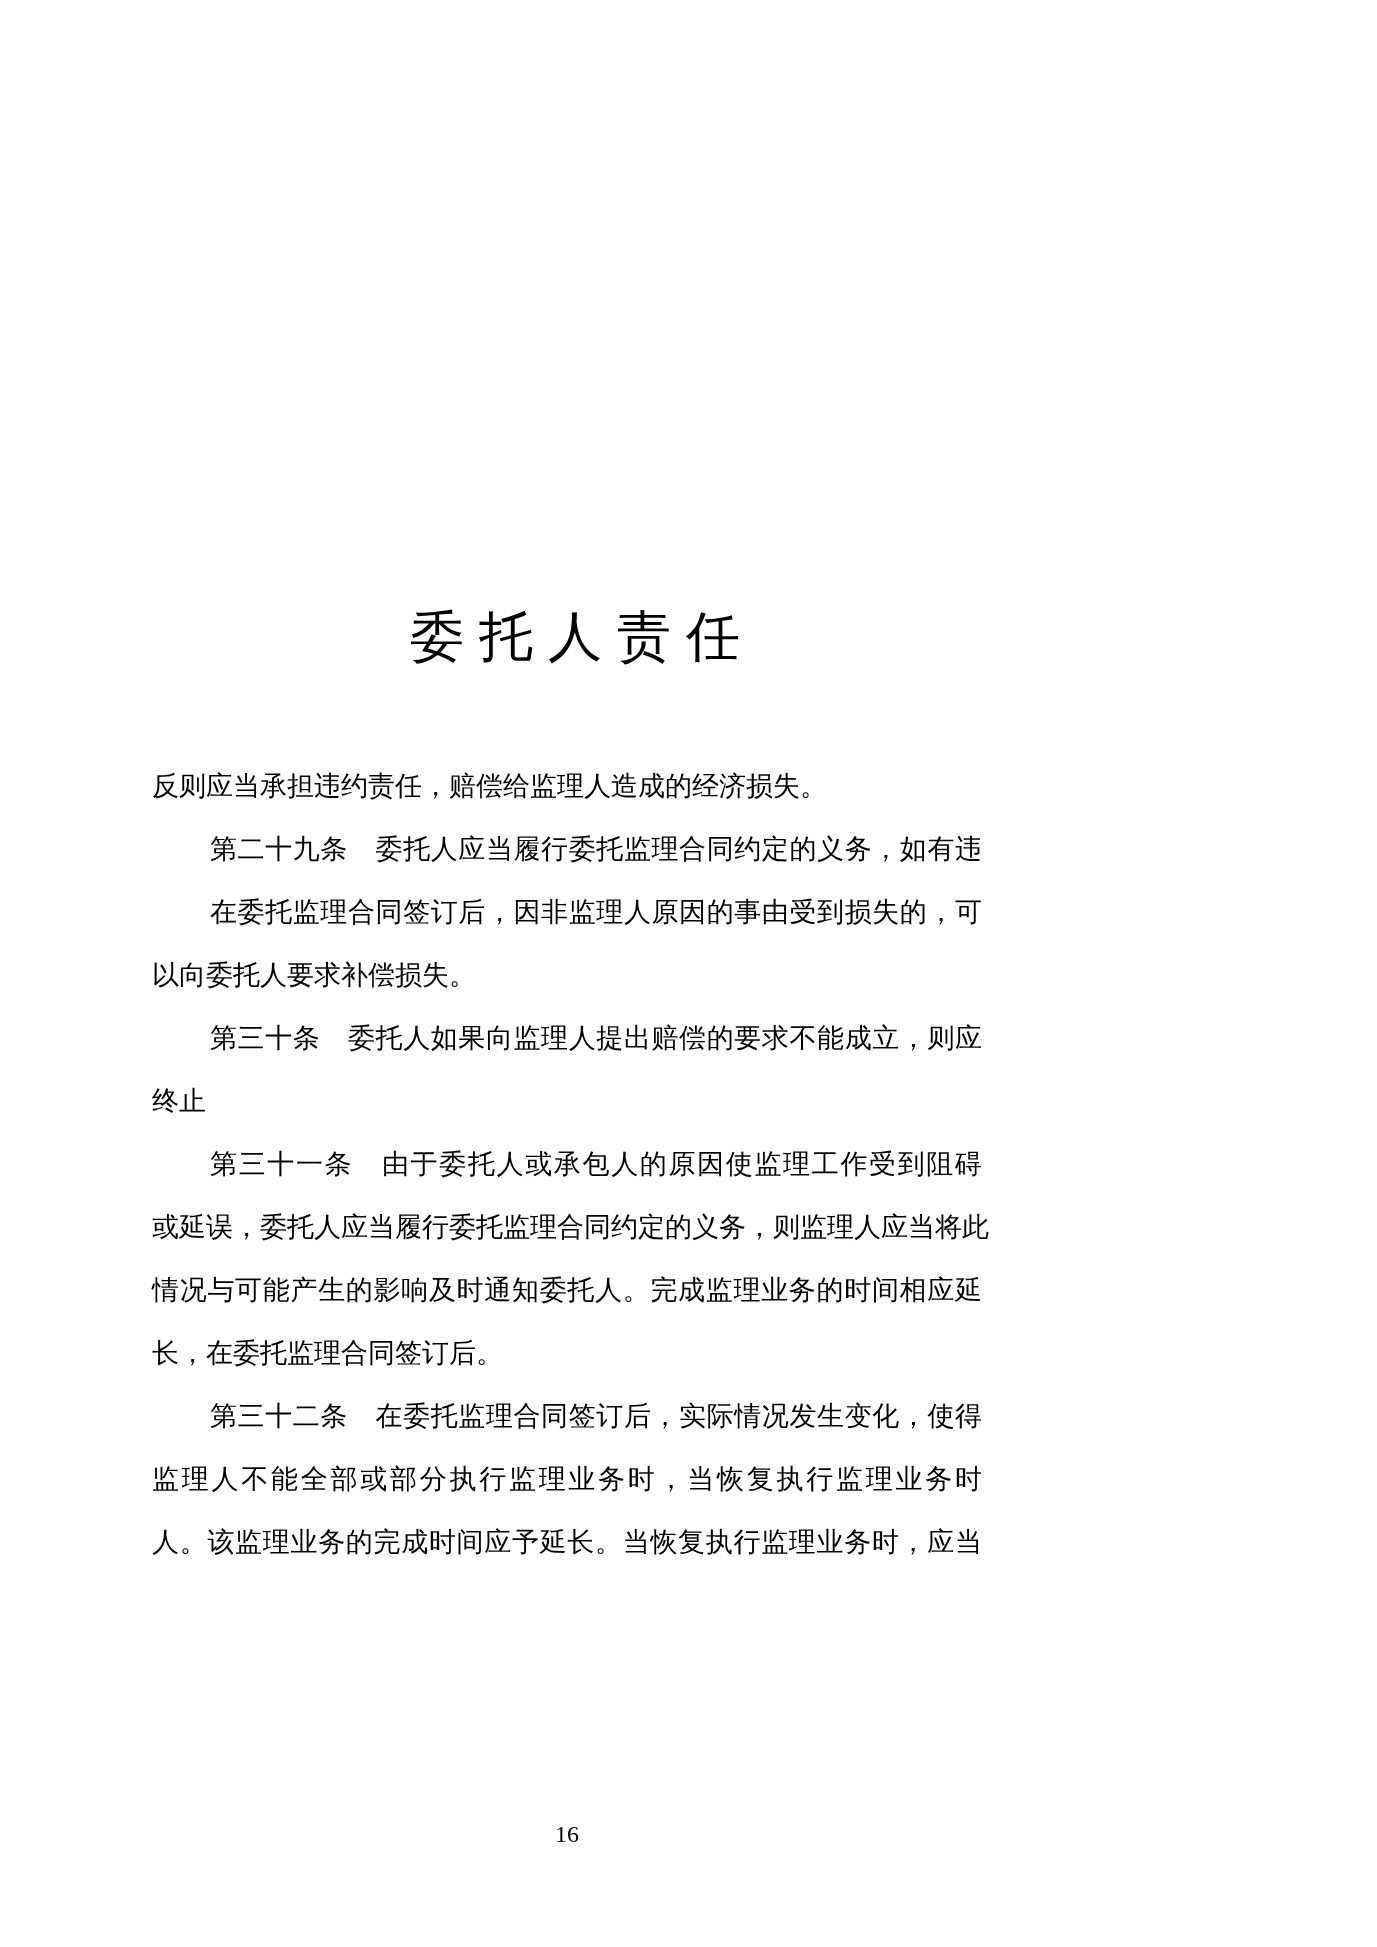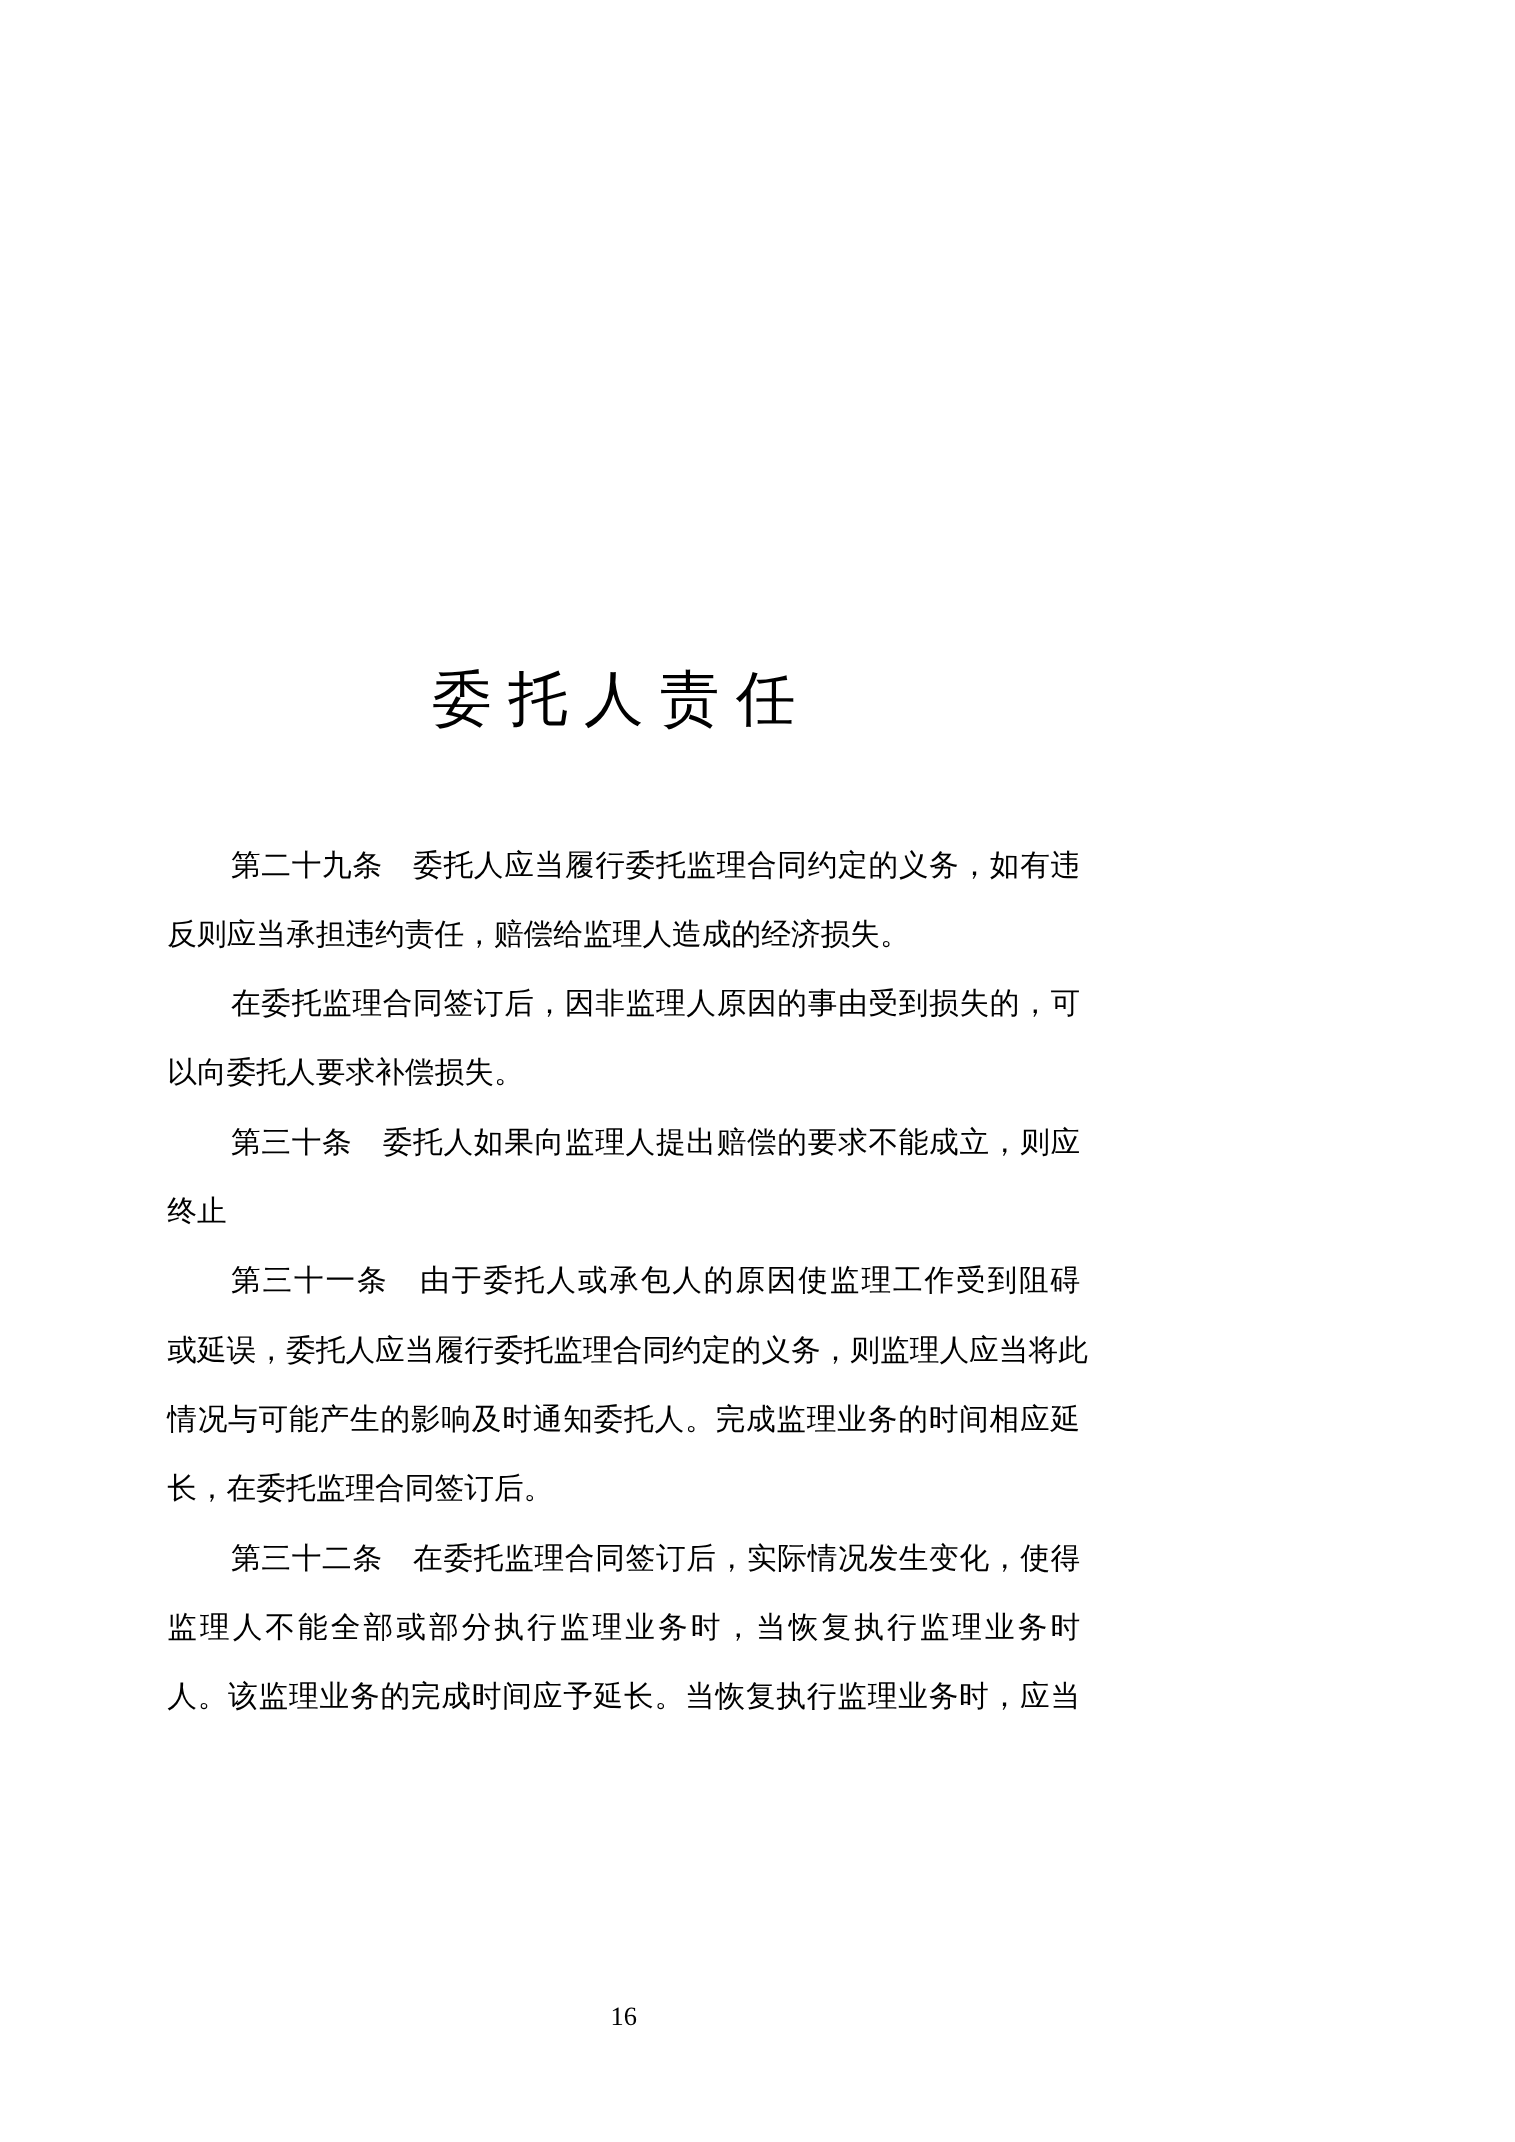--- a/index.html
+++ b/index.html
@@ -12,21 +12,21 @@
     width: 1377px;
     height: 1947px;
     background: #ffffff;
     color: #000000;
     font-family: "Liberation Sans", sans-serif;
     overflow: hidden;
   }
   .doc-title {
     position: absolute;
     top: 600px;
-    left: 143px;
+    left: 160px;
     width: 830px;
     text-align: center;
     font-size: 54px;
     line-height: 72px;
     white-space: pre;
     font-weight: 500;
   }
   .body-text {
     position: absolute;
     top: 755px;
@@ -59,22 +59,22 @@
   }
 </style>
 </head>
 <body>
 
 <div class="page" style="background: rgb(255, 255, 255); color: rgb(0, 0, 0);">
 
   <div class="doc-title">委 托 人 责 任</div>
 
   <div class="body-text">
+      <div class="text-line">反则应当承担违约责任，赔偿给监理人造成的经济损失。</div>
       <div class="text-line indent justify">第二十九条　委托人应当履行委托监理合同约定的义务，如有违</div>
-      <div class="text-line">反则应当承担违约责任，赔偿给监理人造成的经济损失。</div>
       <div class="text-line indent justify">在委托监理合同签订后，因非监理人原因的事由受到损失的，可</div>
       <div class="text-line">以向委托人要求补偿损失。</div>
       <div class="text-line indent justify">第三十条　委托人如果向监理人提出赔偿的要求不能成立，则应</div>
       <div class="text-line">终止</div>
       <div class="text-line indent justify">第三十一条　由于委托人或承包人的原因使监理工作受到阻碍</div>
       <div class="text-line justify">或延误，委托人应当履行委托监理合同约定的义务，则监理人应当将此</div>
       <div class="text-line justify">情况与可能产生的影响及时通知委托人。完成监理业务的时间相应延</div>
       <div class="text-line">长，在委托监理合同签订后。</div>
       <div class="text-line indent justify">第三十二条　在委托监理合同签订后，实际情况发生变化，使得</div>
       <div class="text-line justify">监理人不能全部或部分执行监理业务时，当恢复执行监理业务时</div>

